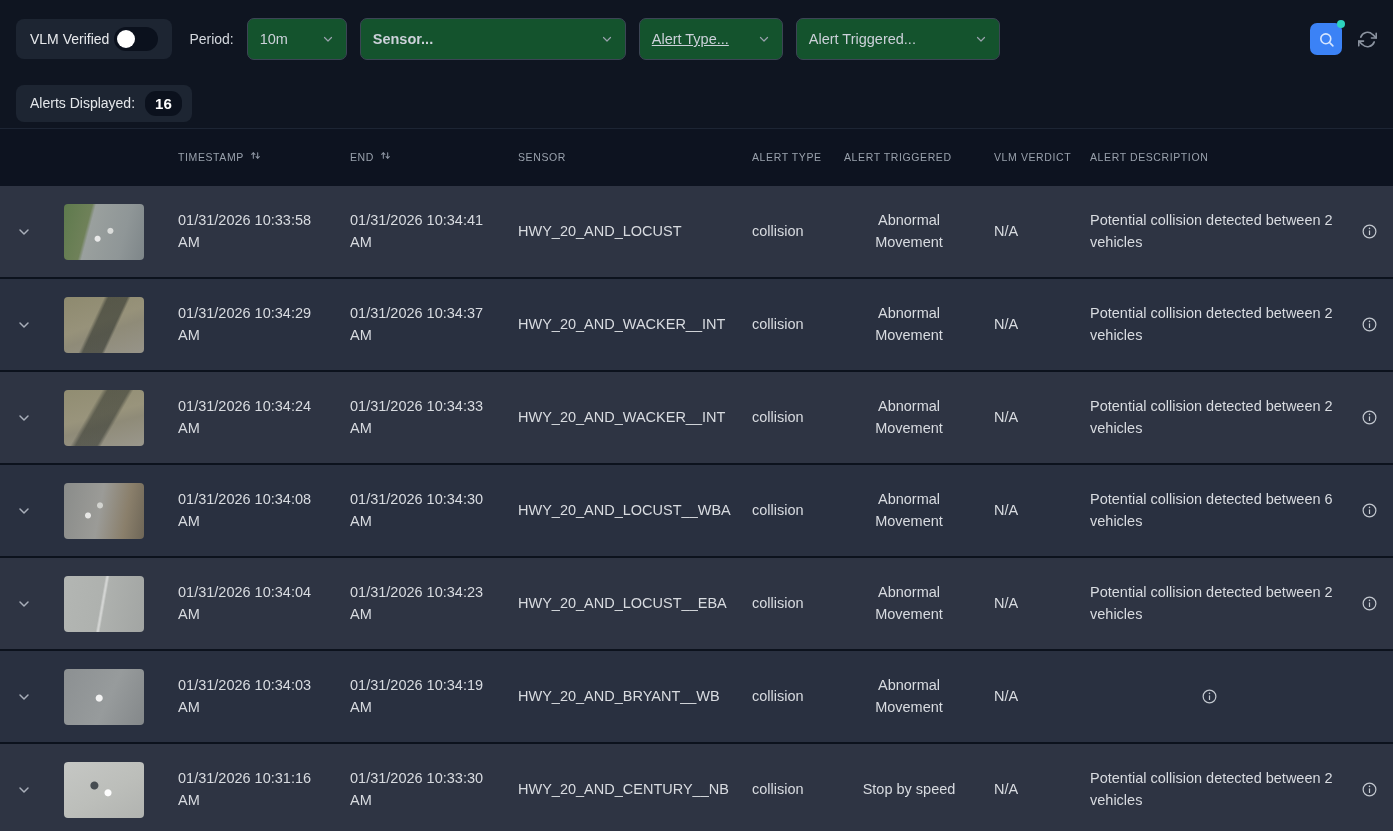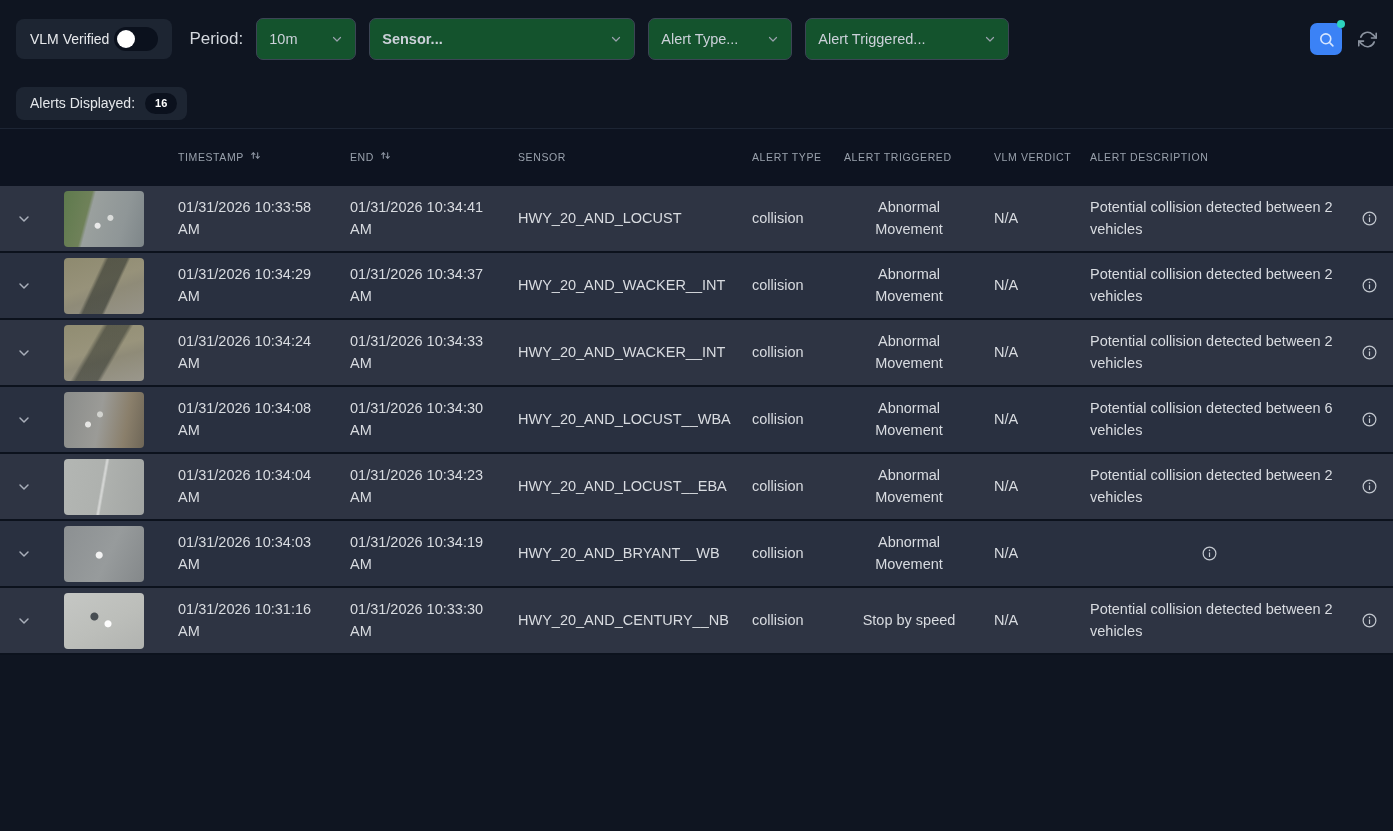--- a/index.html
+++ b/index.html
@@ -22,29 +22,29 @@
     font-size:14px; color:#e8eaed;
   }
   .toggle {
     position:relative; width:44px; height:24px; border-radius:12px;
     background:#0b111d; cursor:pointer; flex:0 0 auto;
   }
   .toggle .knob {
     position:absolute; left:3px; top:3px; width:18px; height:18px;
     border-radius:50%; background:#ffffff;
   }
-  .period-label { font-size:17px; color:#d4d8de; margin-left:4px; }
+  .period-label { font-size:14px; color:#d4d8de; margin-left:4px; }
   .select {
     height:42px; display:flex; align-items:center; justify-content:space-between;
     gap:10px; background:#14532d; border:1px solid #3c4555; border-radius:7px;
     padding:0 12px; font-size:14.5px; color:#ccd1d9; cursor:pointer;
   }
   .select.period { width:100px; }
   .select.sensor { width:266px;font-weight:bold; }
-  .select.atype  { width:144px; }
+  .select.atype  { width:144px;text-decoration:underline; }
   .select.atrig  { width:204px; }
   .sel-chevron { flex:0 0 auto; display:flex; }
   .topbar-right { margin-left:auto; display:flex; align-items:center; gap:16px; }
   .icon-btn {
     position:relative; border:none; background:transparent; padding:0;
     display:flex; align-items:center; justify-content:center; cursor:pointer;
   }
   .search-btn {
     width:32px; height:32px; border-radius:7px; background:#3b82f6;
   }
@@ -55,21 +55,21 @@
 
   
   .summary-row { margin:9px 16px 0; height:32px; display:flex; align-items:center; }
   .summary-pill {
     display:inline-flex; align-items:center; gap:10px;
     background:#1d2532; border-radius:8px; padding:6px 10px 6px 14px;
     font-size:14px; color:#e4e7ea;
   }
   .count-badge {
     background:#0b111d; color:#ffffff; border-radius:11px;
-    font-size:11px; font-weight:bold; padding:5px 10px; line-height:1;
+    font-size:15px; font-weight:bold; padding:5px 10px; line-height:1;
   }
 
   
   .grid {
     display:grid;
     grid-template-columns:48px 130px 172px 168px 234px 92px 130px 100px 1fr 48px;
     align-items:center;
   }
   .thead {
     height:58px; margin-top:9px; background:#0d1320;
@@ -79,21 +79,21 @@
     font-size:10.5px; letter-spacing:.6px; color:#99a1ac;
     line-height:1.55; text-transform:uppercase;
   }
   .hcell.sortable { display:flex; align-items:flex-start; gap:5px; cursor:pointer; }
   .hcell.pad { padding-right:16px; }
   .hcell.verdict { padding-left:20px; }
   .hcell.desc { padding-left:16px; }
   .sort-icon { display:flex; }
 
   .row {
-    height:67px; border-bottom:2px solid #0c121d;
+    height:93px; border-bottom:2px solid #0c121d;
   }
   .row:nth-child(odd) { background:#2e3443; }
   .row:nth-child(even) { background:#293040; }
   .cell { font-size:14.5px; line-height:1.45; color:#d8dbe0; }
   .cell.chev { display:flex; justify-content:center; cursor:pointer; }
   .cell.ts   { padding-right:30px; }
   .cell.atrig { text-align:center; }
   .cell.verdict { padding-left:20px; }
   .cell.desc { padding-left:16px; }
   .cell.desc span { display:inline-block; max-width:252px; }

